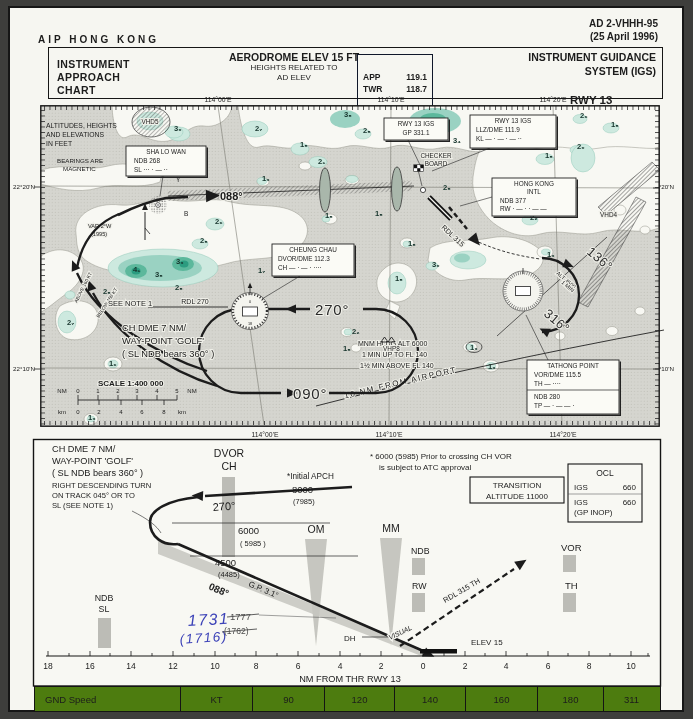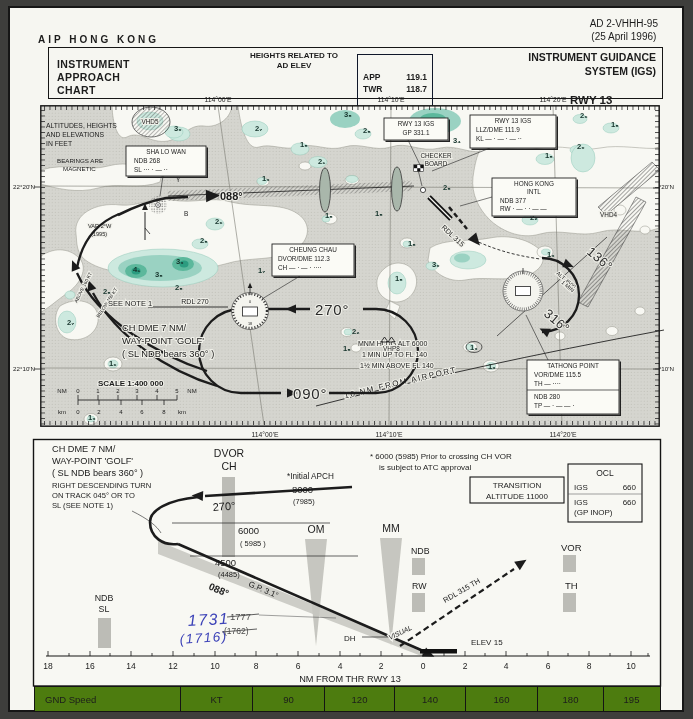--- a/index.html
+++ b/index.html
@@ -1,26 +1,26 @@
 <!DOCTYPE html>
 <html><head>
 <meta charset="utf-8">
 <style>
   html,body{margin:0;padding:0;background:#4a4a48;}
   #stage{position:relative;width:693px;height:719px;background:#3e3e3c;overflow:hidden;
          font-family:"Liberation Sans",sans-serif;color:#1c1c1c;}
   .page{position:absolute;left:8px;top:6px;width:672px;height:702px;
         background:#f6f6f1;border:2px solid #161616;}
   .hdr-aip{position:absolute;left:28px;top:26px;font-size:10px;letter-spacing:3px;font-weight:bold;}
-  .hdr-ref{position:absolute;right:24px;top:9px;text-align:center;font-size:10px;line-height:13px;font-weight:normal;}
+  .hdr-ref{position:absolute;right:24px;top:9px;text-align:right;font-size:10px;line-height:13px;font-weight:bold;}
   .tbox{position:absolute;left:38px;top:39px;width:613px;height:50px;border:1.4px solid #161616;}
   .tb-left{position:absolute;left:8px;top:10px;font-size:10.5px;font-weight:bold;line-height:13px;letter-spacing:.4px;}
   .tb-mid{position:absolute;left:140px;top:3px;width:210px;text-align:center;}
   .tb-mid .l1{font-size:10.5px;font-weight:bold;}
-  .tb-mid .l2{font-size:8px;font-weight:bold;line-height:9.5px;}
+  .tb-mid .l2{font-size:8px;font-weight:normal;line-height:9.5px;}
   .fbox{position:absolute;left:308px;top:6px;width:64px;border:1px solid #0f172a;
         font-size:8.5px;font-weight:bold;padding:16px 5px;line-height:12px;}
   .fbox .fr{display:flex;justify-content:space-between;}
   .tb-right{position:absolute;right:6px;top:3px;text-align:right;font-size:10.5px;font-weight:bold;line-height:13.5px;}
   svg{position:absolute;overflow:visible;}
   text{fill:#1c1c1c;font-family:"Liberation Sans",sans-serif;}
   .mt{font-size:6.4px;}
   .mt2{font-size:6.8px;}
   .lat{font-size:6.2px;}
   .spot{font-size:7.6px;font-weight:bold;fill:#16342c;}
@@ -48,20 +48,21 @@
     <div>(25 April 1996)</div>
   </div>
 
   <div class="tbox">
     <div class="tb-left">
       <div>INSTRUMENT</div>
       <div>APPROACH</div>
       <div>CHART</div>
     </div>
     <div class="tb-mid">
+      <div class="l1">AERODROME ELEV 15 FT</div>
       <div class="l2">HEIGHTS RELATED TO</div>
       <div class="l2">AD ELEV</div>
     </div>
     <div class="fbox">
       <div class="fr">
         <span>APP</span>
         <span>119.1</span>
       </div>
       <div class="fr">
         <span>TWR</span>
@@ -578,17 +579,17 @@
   </svg>
 
   <div class="gnd">
     <div class="gc first" style="width:145px">GND Speed</div>
     <div class="gc" style="width:72px">KT</div>
     <div class="gc" style="width:72px">90</div>
     <div class="gc" style="width:70px">120</div>
     <div class="gc" style="width:71px">140</div>
     <div class="gc" style="width:72px">160</div>
     <div class="gc" style="width:66px">180</div>
-    <div class="gc" style="width:56px">195</div>
+    <div class="gc" style="width:56px">311</div>
   </div>
 
 </div>
 </div>
 
 </body></html>

